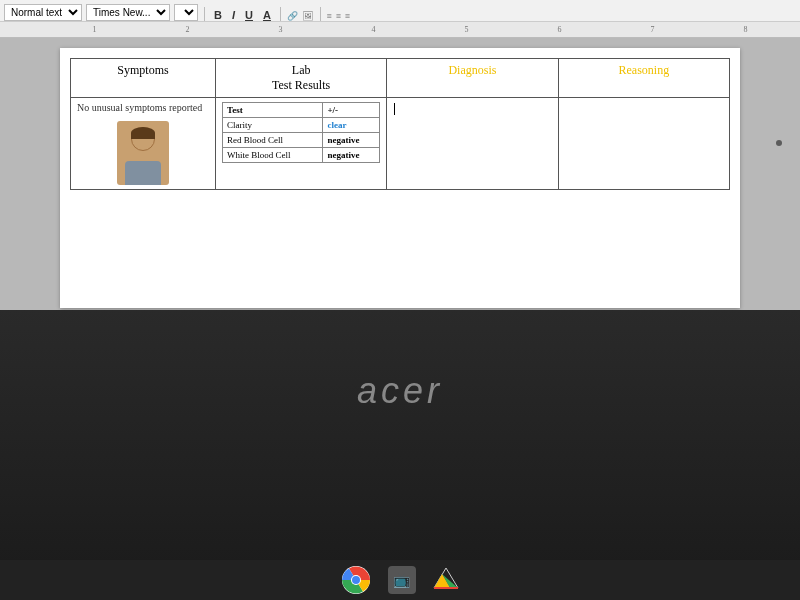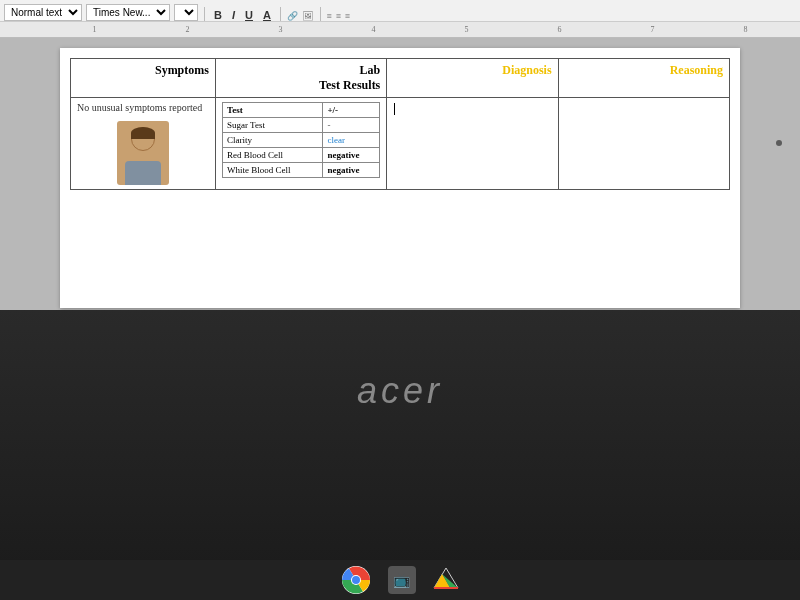--- a/index.html
+++ b/index.html
@@ -102,22 +102,22 @@
       font-size: 11px;
     }
 
     .main-table th, .main-table td {
       border: 1px solid #555;
       padding: 4px 6px;
       vertical-align: top;
     }
 
     .main-table th {
-      text-align: right;
-      font-weight: bold;
+      text-align: center;
+      font-weight: normal;
       font-size: 12px;
     }
 
     .th-symptoms {
       color: #000;
       width: 110px;
     }
 
     .th-lab {
       color: #000;
@@ -158,21 +158,21 @@
       text-align: left;
     }
 
     .lab-table th {
       font-weight: bold;
       font-size: 9px;
     }
 
     .val-neutral { color: #e05000; font-weight: bold; }
     .val-pale-yellow { color: #e05000; font-weight: bold; }
-    .val-clear { color: #2080d0; font-weight: normal; margin-top: 28px; }
+    .val-clear { color: #2080d0; font-weight: bold; margin-top: 28px; }
     .val-negative { color: #000; font-weight: bold; }
     .val-dash { color: #555; }
 
     
     .laptop-body {
       position: absolute;
       top: 310px;
       left: 0;
       width: 800px;
       height: 290px;
@@ -351,24 +351,20 @@
             <td>
               <table class="lab-table">
                 <thead>
                   <tr>
                     <th>Test</th>
                     <th>+/-</th>
                   </tr>
                 </thead>
                 <tbody>
                   <tr>
-                    <td>Sugar Test</td>
-                    <td class="val-dash">-</td>
-                  </tr>
-                  <tr>
                     <td>Clarity</td>
                     <td class="val-clear">clear</td>
                   </tr>
                   <tr>
                     <td>Red Blood Cell</td>
                     <td class="val-negative">negative</td>
                   </tr>
                   <tr>
                     <td>White Blood Cell</td>
                     <td class="val-negative">negative</td>

